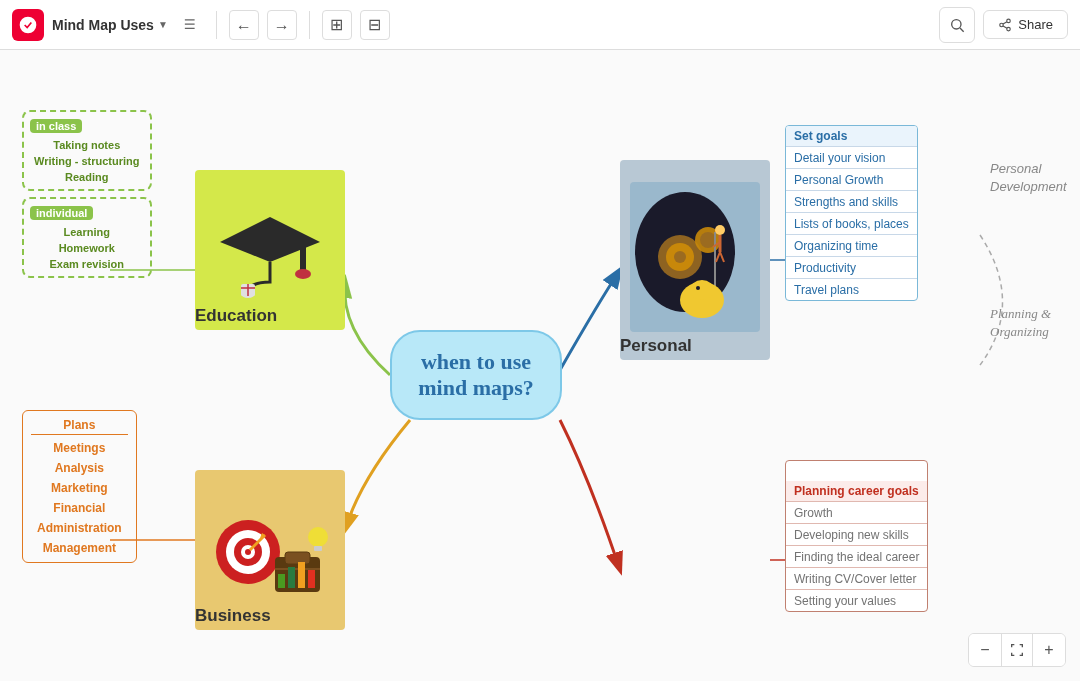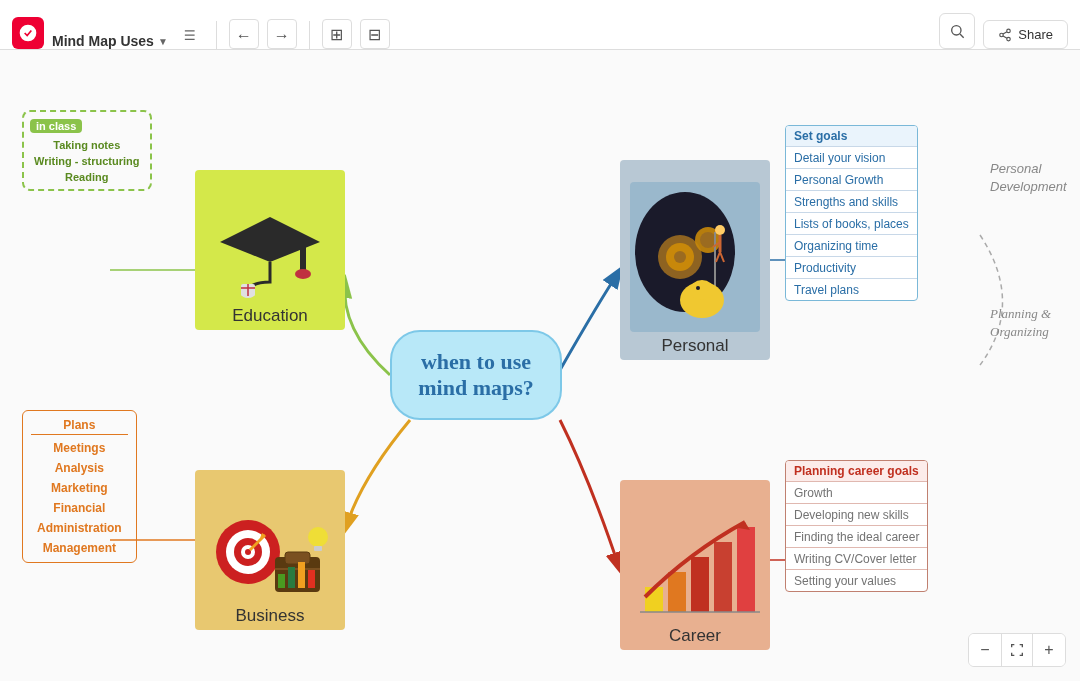--- a/index.html
+++ b/index.html
@@ -2,21 +2,21 @@
 <html><head>
   <meta charset="utf-8">
   <style>
     * { box-sizing: border-box; margin: 0; padding: 0; }
     body { font-family: Arial, sans-serif; background: #fff; width: 1080px; height: 681px; overflow: hidden; position: relative; }
 
     
     #toolbar {
       position: absolute; top: 0; left: 0; right: 0; height: 50px;
       background: #fff; border-bottom: 1px solid #ddd;
-      display: flex; align-items: flex-end; padding: 0 12px; gap: 8px; z-index: 10;
+      display: flex; align-items: center; padding: 0 12px; gap: 8px; z-index: 10;
     }
     .logo-btn {
       width: 32px; height: 32px; background: #e03; border-radius: 6px;
       display: flex; align-items: center; justify-content: center; cursor: pointer;
     }
     .logo-btn svg { width: 20px; height: 20px; fill: #fff; }
     .title-area {
       display: flex; align-items: center; gap: 4px; cursor: pointer;
       font-size: 14px; font-weight: 600; color: #333;
     }
@@ -60,21 +60,21 @@
       z-index: 5;
     }
 
     
     .img-node {
       position: absolute; border-radius: 4px; overflow: hidden;
       display: flex; flex-direction: column; align-items: center;
       justify-content: flex-end; z-index: 4;
     }
     .img-node .node-label {
-      font-size: 17px; font-weight: normal; color: #333; text-align: center;
+      font-size: 17px; font-weight: bold; color: #333; 
       padding: 4px 0 4px; width: 100%;
     }
 
     
     .education-node {
       left: 195px; top: 120px; width: 150px; height: 160px;
       background: #d4e84a; border: none;
     }
 
     
@@ -150,21 +150,21 @@
     
     .career-branch-container {
       position: absolute; left: 785px; top: 410px;
       z-index: 4;
     }
     .career-list { display: flex; flex-direction: column; gap: 1px; }
     .career-item {
       font-size: 12px; color: #737373; text-align: left; padding: 3px 8px;
       border-bottom: 1px solid #e0b8b0;
     }
-    .career-item:first-child { font-weight: bold; }
+    .career-item:first-child { font-weight: bold; margin-top: 20px; }
     .career-border {
       border: 1px solid #c08070; border-radius: 4px; overflow: hidden;
       background: #fff;
     }
 
     
     .side-label {
       position: absolute; font-size: 13px; color: #888; font-style: italic;
       z-index: 4; line-height: 1.4;
     }
@@ -369,46 +369,33 @@
         <rect x="88" y="60" width="7" height="26" fill="#f0a020"></rect>
         <rect x="98" y="68" width="7" height="18" fill="#e03020"></rect>
 
         <circle cx="108" cy="35" r="10" fill="#f0e030" opacity="0.9"></circle>
         <rect x="104" y="44" width="8" height="5" fill="#ccc" rx="1"></rect>
       </svg>
     </div>
     <div class="node-label">Business</div>
   </div>
 
-  <div class="img-node career-node">
-    <div class="career-img-area">
-      <svg viewBox="0 0 130 110" width="130" height="110">
-        <rect x="0" y="0" width="130" height="110" fill="#e8b090" rx="2"></rect>
-
-        <rect x="15" y="75" width="18" height="25" fill="#f0d020"></rect>
-        <rect x="38" y="60" width="18" height="40" fill="#e07820"></rect>
-        <rect x="61" y="45" width="18" height="55" fill="#c03020"></rect>
-        <rect x="84" y="30" width="18" height="70" fill="#c84030"></rect>
-        <rect x="107" y="15" width="18" height="85" fill="#e04040"></rect>
-
-        <path d="M 15 85 Q 60 40 115 10" stroke="#c03020" stroke-width="4" fill="none"></path>
-        <polygon points="115,10 108,16 120,18" fill="#c03020"></polygon>
-
-        <line x1="10" y1="100" x2="130" y2="100" stroke="#888" stroke-width="1.5"></line>
-      </svg>
-    </div>
-    <div class="node-label">Career</div>
-  </div>
 
   <div class="edu-branch-container">
     <div class="edu-group">
       <div class="edu-tag">in class</div>
       <div class="edu-item">Taking notes</div>
       <div class="edu-item">Writing - structuring</div>
       <div class="edu-item">Reading</div>
+    </div>
+    <div class="edu-group">
+      <div class="edu-tag">individual</div>
+      <div class="edu-item">Learning</div>
+      <div class="edu-item">Homework</div>
+      <div class="edu-item">Exam revision</div>
     </div>
   </div>
 
   <div class="biz-branch-container">
     <div class="biz-border">
       <div class="biz-list">
         <div class="biz-header">Plans</div>
         <div class="biz-item">Meetings</div>
         <div class="biz-item">Analysis</div>
         <div class="biz-item">Marketing</div>

